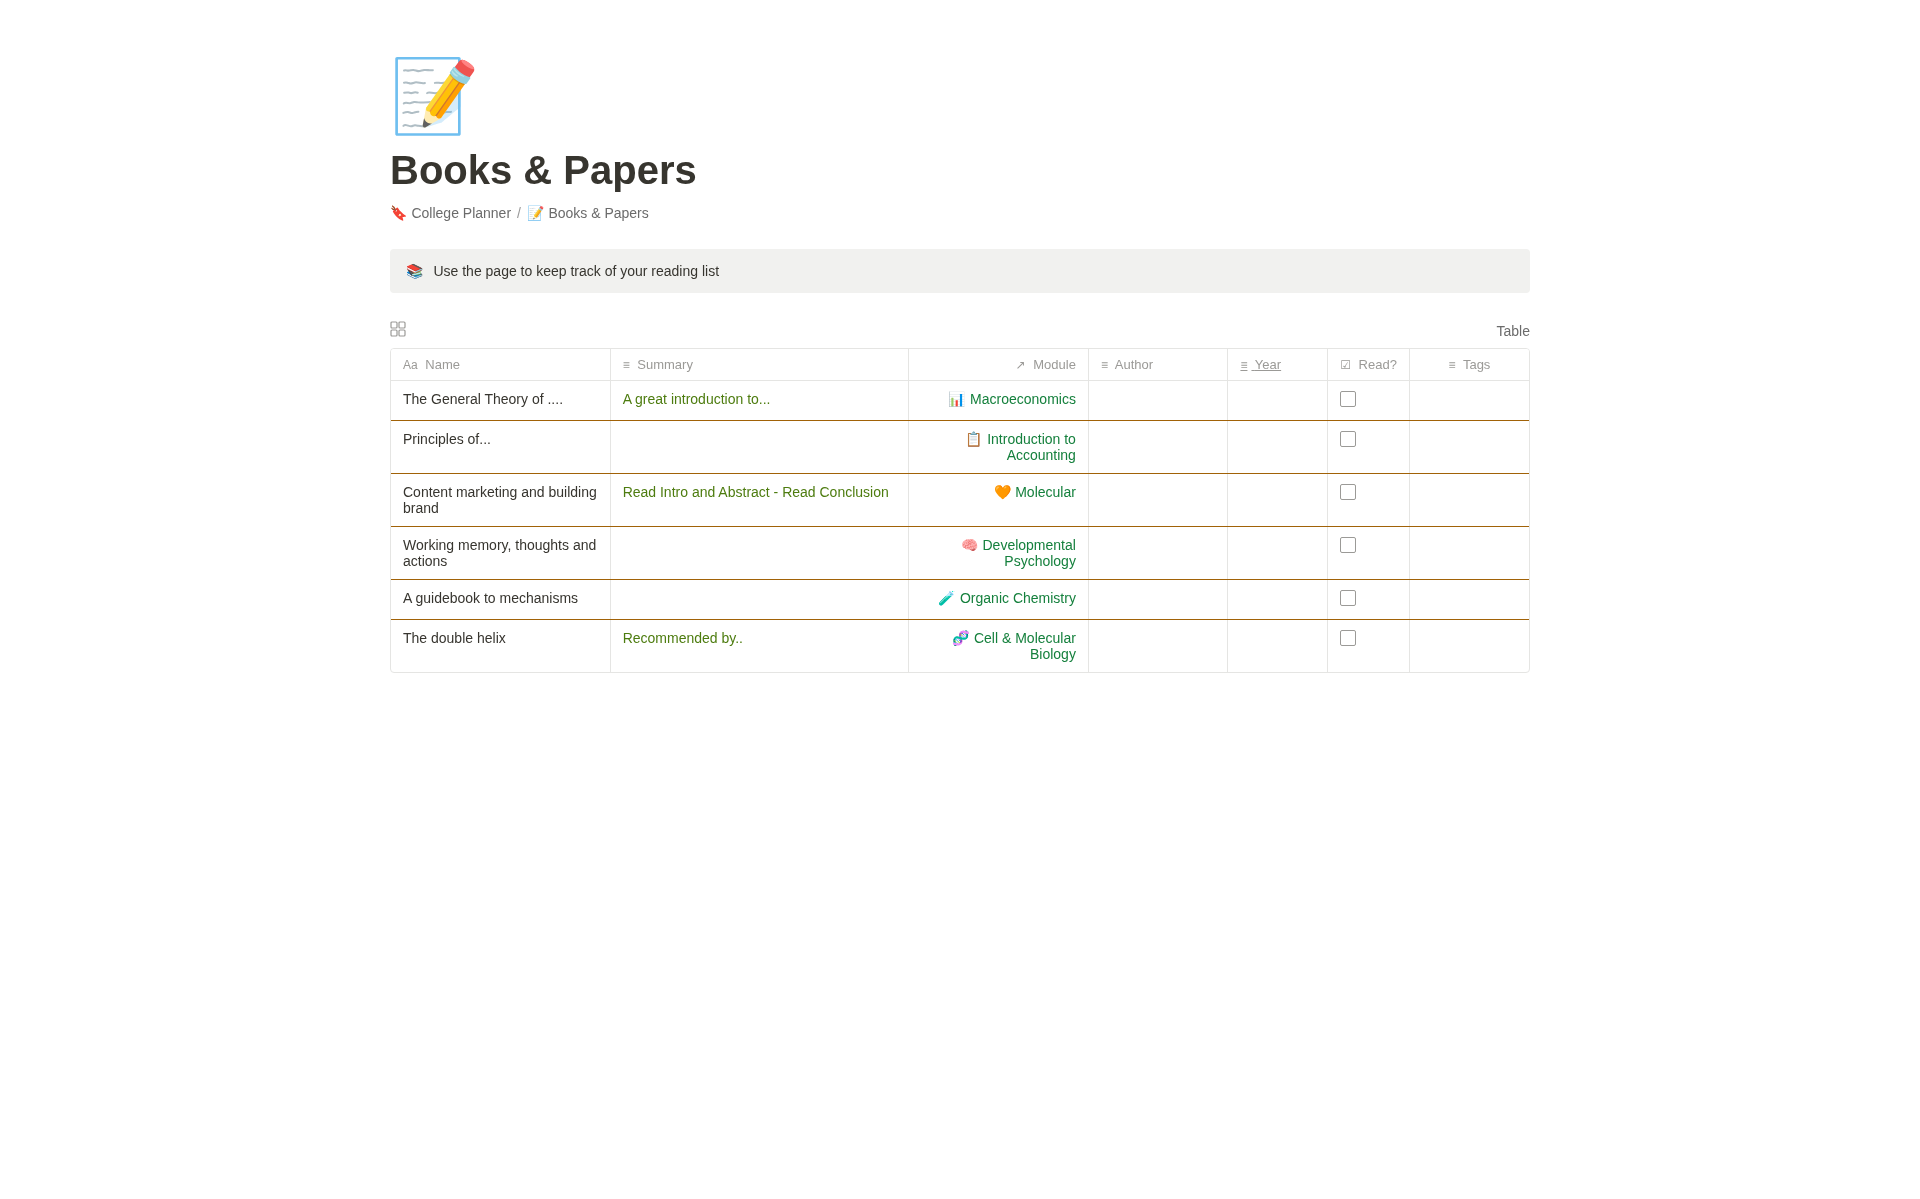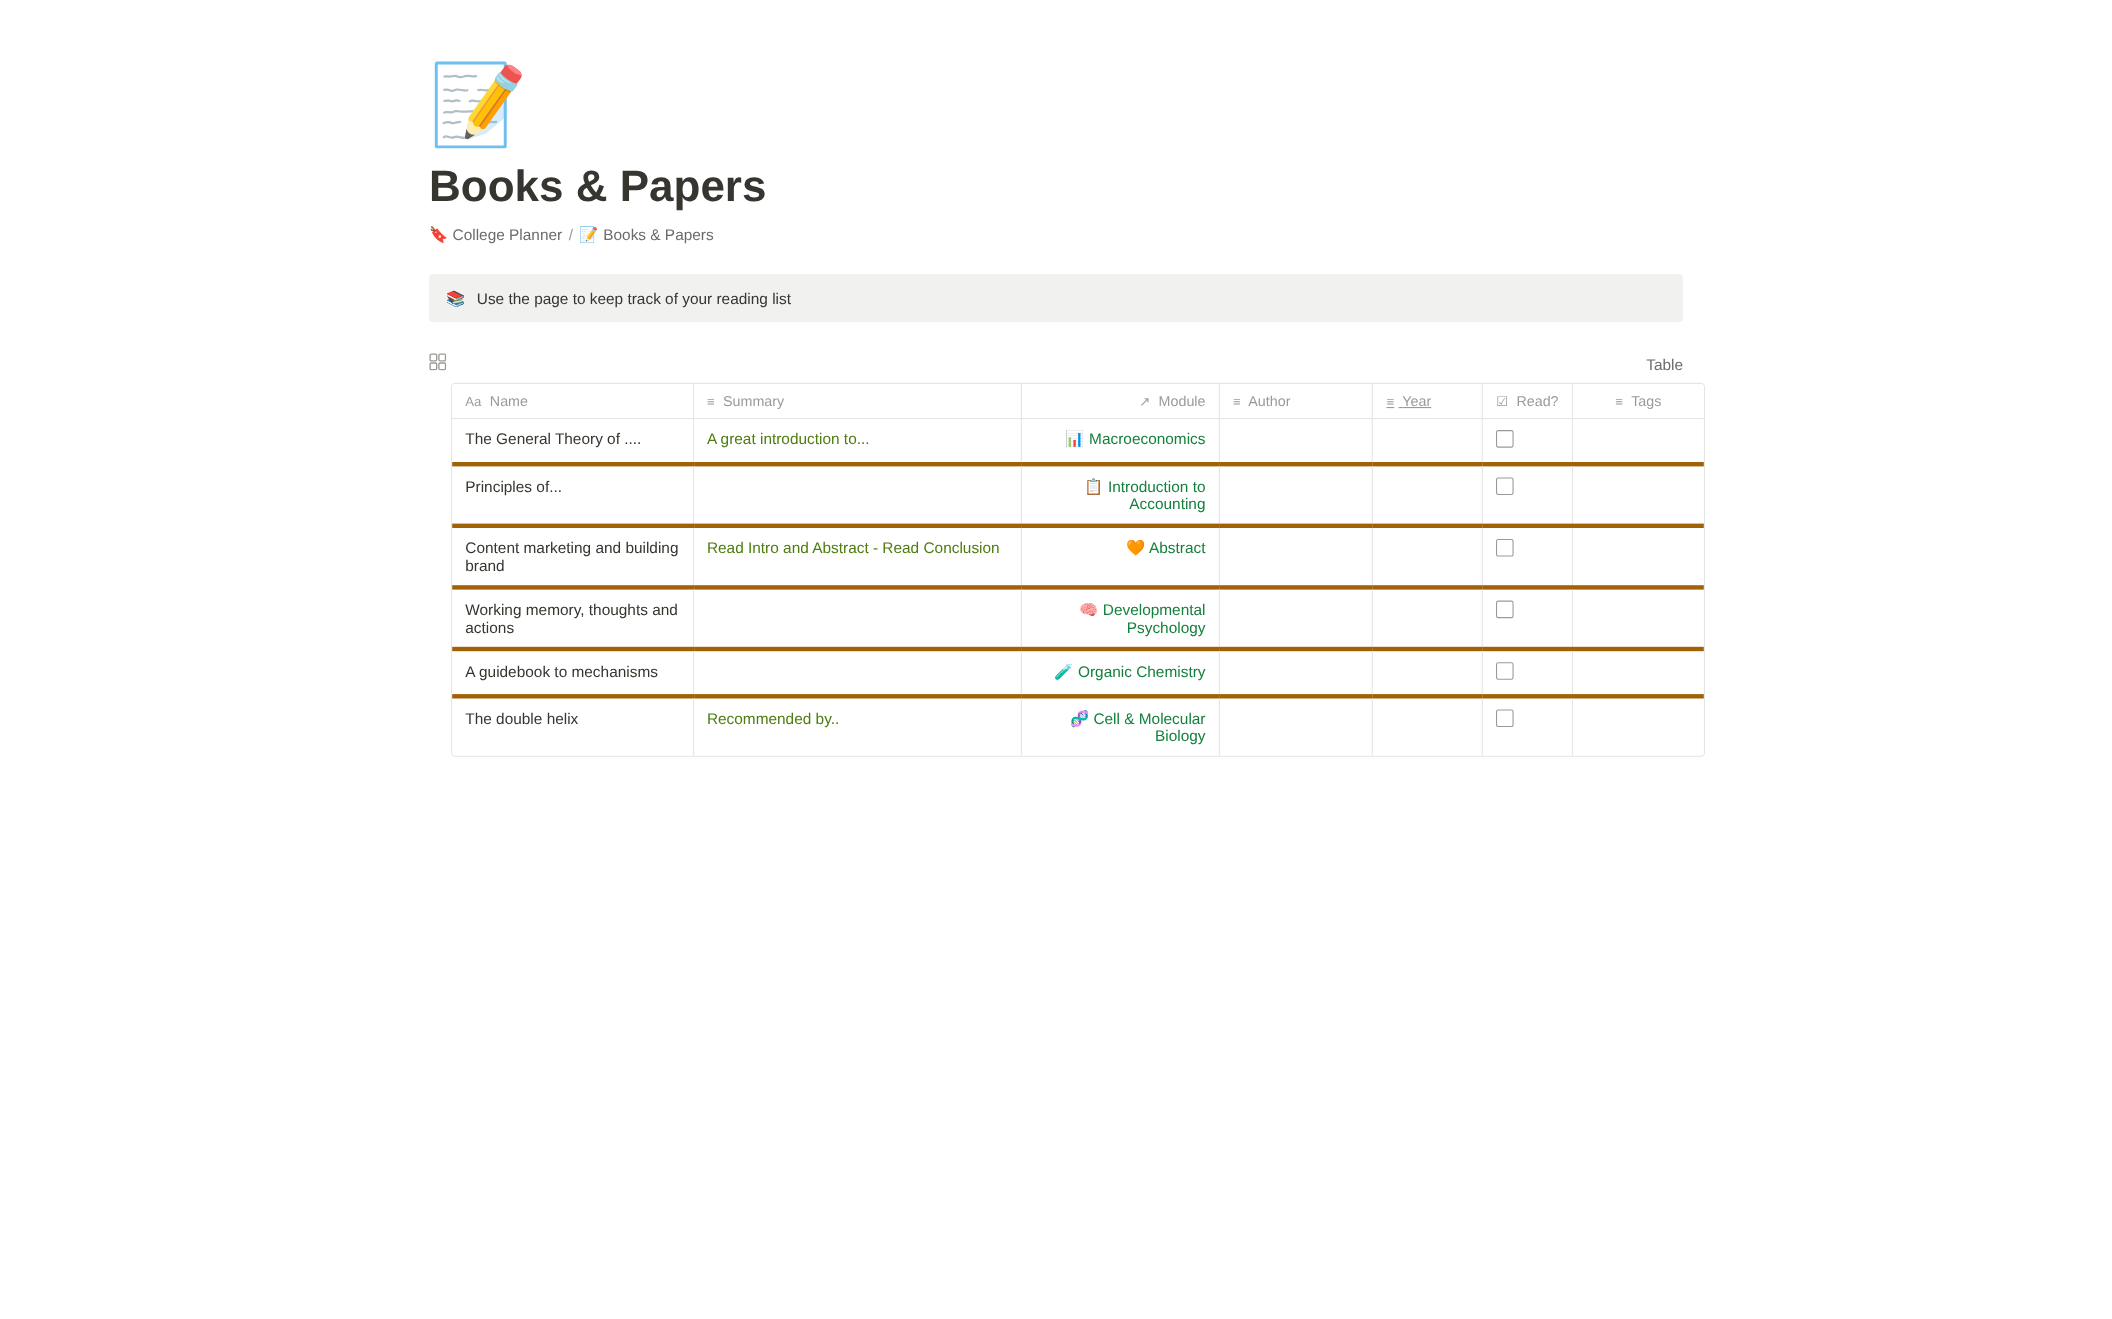--- a/index.html
+++ b/index.html
@@ -55,21 +55,20 @@
       color: #6b6b6b;
       margin-bottom: 8px;
       font-weight: 500;
       justify-content: space-between;
     }
     .table-wrapper {
       width: 100%;
       border: 1px solid #e5e5e3;
       border-radius: 4px;
       overflow: hidden;
-      margin-left: 20px;
     }
     table {
       width: 100%;
       border-collapse: collapse;
     }
     thead tr {
       background: #fff;
     }
     th {
       padding: 8px 12px;
@@ -80,21 +79,21 @@
       border-bottom: 1px solid #e5e5e3;
       border-right: 1px solid #e5e5e3;
       white-space: nowrap;
     }
     th:last-child {
       border-right: none;
       text-align: center;
     }
     td {
       padding: 10px 12px;
-      border-bottom: 4px solid #a16207;
+      border-bottom: 1px solid #a16207;
       border-right: 1px solid #e5e5e3;
       font-size: 14px;
       color: #37352f;
       vertical-align: top;
     }
     td:last-child {
       border-right: none;
     }
     tr:last-child td {
       border-bottom: none;
@@ -220,21 +219,21 @@
             <td class="col-summary"></td>
             <td class="col-module"><span class="module-text">📋 Introduction to Accounting</span></td>
             <td class="col-author"></td>
             <td class="col-year"></td>
             <td class="col-read"><span class="checkbox"></span></td>
             <td class="col-tags"></td>
           </tr>
           <tr>
             <td class="col-name">Content marketing and building brand</td>
             <td class="col-summary"><span class="summary-text">Read Intro and Abstract - Read Conclusion</span></td>
-            <td class="col-module"><span class="module-text">🧡 Abstract</span></td>
+            <td class="col-module"><span class="module-text">🧡 Molecular</span></td>
             <td class="col-author"></td>
             <td class="col-year"></td>
             <td class="col-read"><span class="checkbox"></span></td>
             <td class="col-tags"></td>
           </tr>
           <tr>
             <td class="col-name">Working memory, thoughts and actions</td>
             <td class="col-summary"></td>
             <td class="col-module"><span class="module-text">🧠 Developmental Psychology</span></td>
             <td class="col-author"></td>

